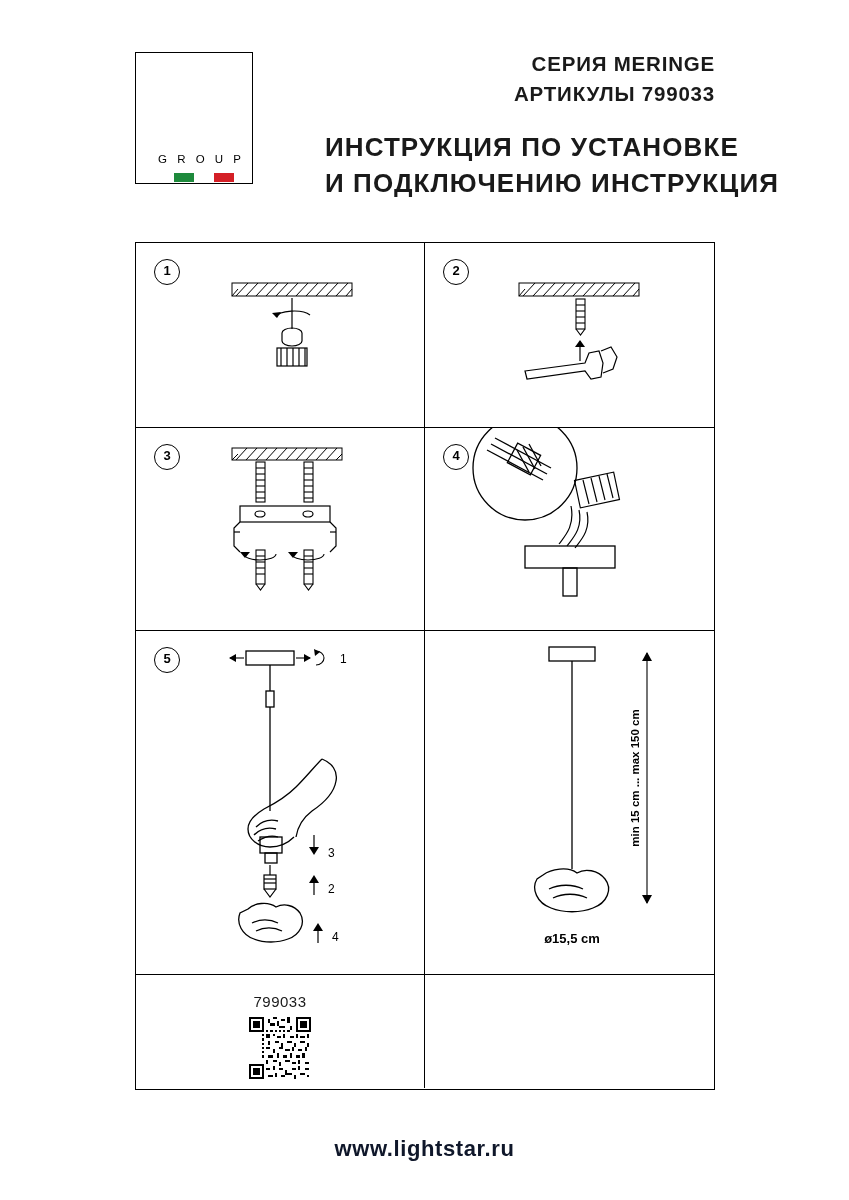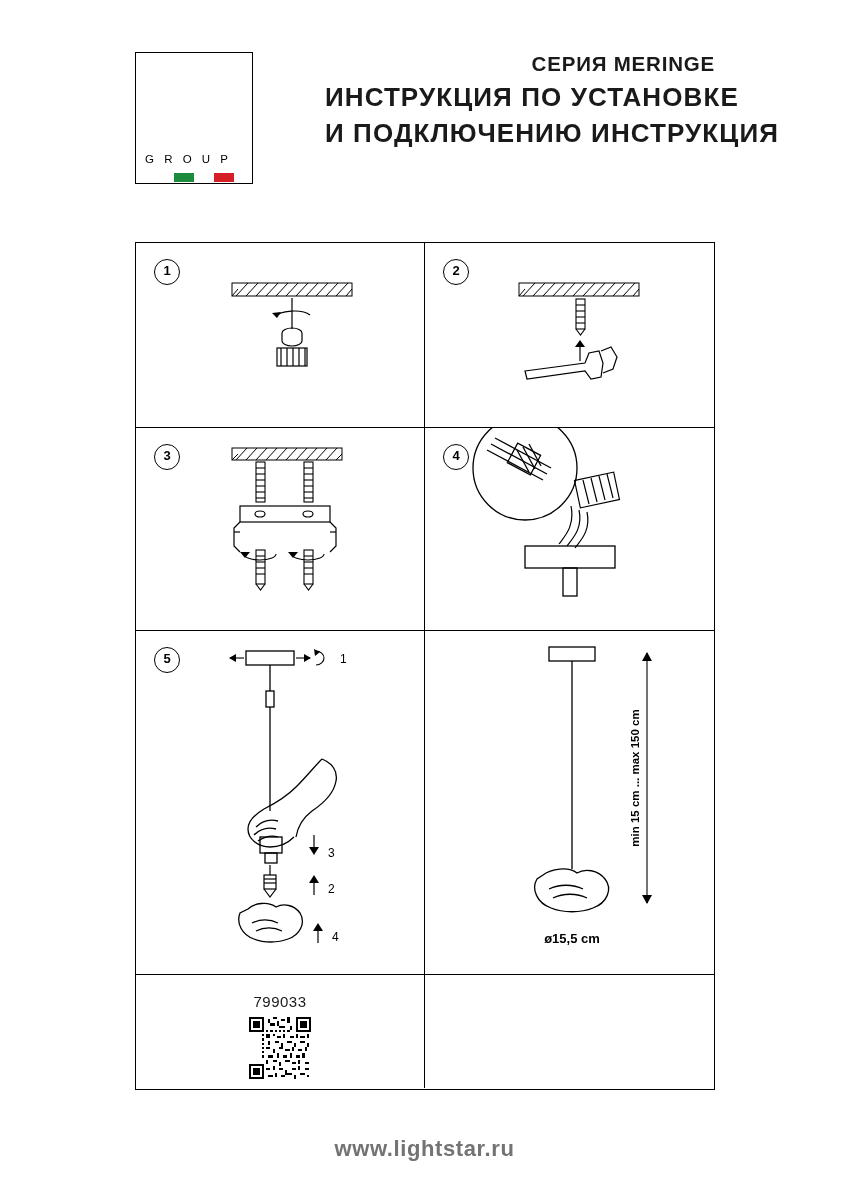--- a/index.html
+++ b/index.html
@@ -39,21 +39,21 @@
     top: 8px;
     width: 104px;
     font-weight: bold;
     font-size: 29px;
     line-height: 30px;
     letter-spacing: 0.5px;
     color: #000;
   }
   .logo-group {
     position: absolute;
-    left: 9px;
+    left: 22px;
     top: 100px;
     font-size: 11.5px;
     letter-spacing: 3.5px;
     color: #000;
   }
   .logo-flag {
     position: absolute;
     left: 38px;
     top: 120px;
     width: 60px;
@@ -160,21 +160,21 @@
   
   .footer {
     position: absolute;
     left: 0;
     right: 0;
     top: 1136px;
     text-align: center;
     font-size: 22px;
     font-weight: bold;
     letter-spacing: 0.6px;
-    color: #737373;
+    color: #0f172a;
   }
 
   svg { display: block; }
   .dim-label {
     font-family: "Liberation Sans", sans-serif;
   }
 </style>
 </head>
 <body>
 
@@ -184,20 +184,21 @@
     <div class="logo-group">G R O U P</div>
     <div class="logo-flag">
       <i style="background:#1e8a3c"></i>
         <i style="background:#ffffff"></i>
         <i style="background:#d41f26"></i>
     </div>
   </div>
 
   <div class="head-right">
     <div class="head-series">СЕРИЯ MERINGE</div>
+    <div class="head-art">АРТИКУЛЫ 799033</div>
     <div class="head-title-1">ИНСТРУКЦИЯ ПО УСТАНОВКЕ</div>
     <div class="head-title-2">И ПОДКЛЮЧЕНИЮ ИНСТРУКЦИЯ</div>
   </div>
 </div>
 
 <div class="table">
 
   <div class="cell r1c1">
     <div class="step-badge">1</div>
     <svg width="289" height="185" viewBox="0 0 289 185">

